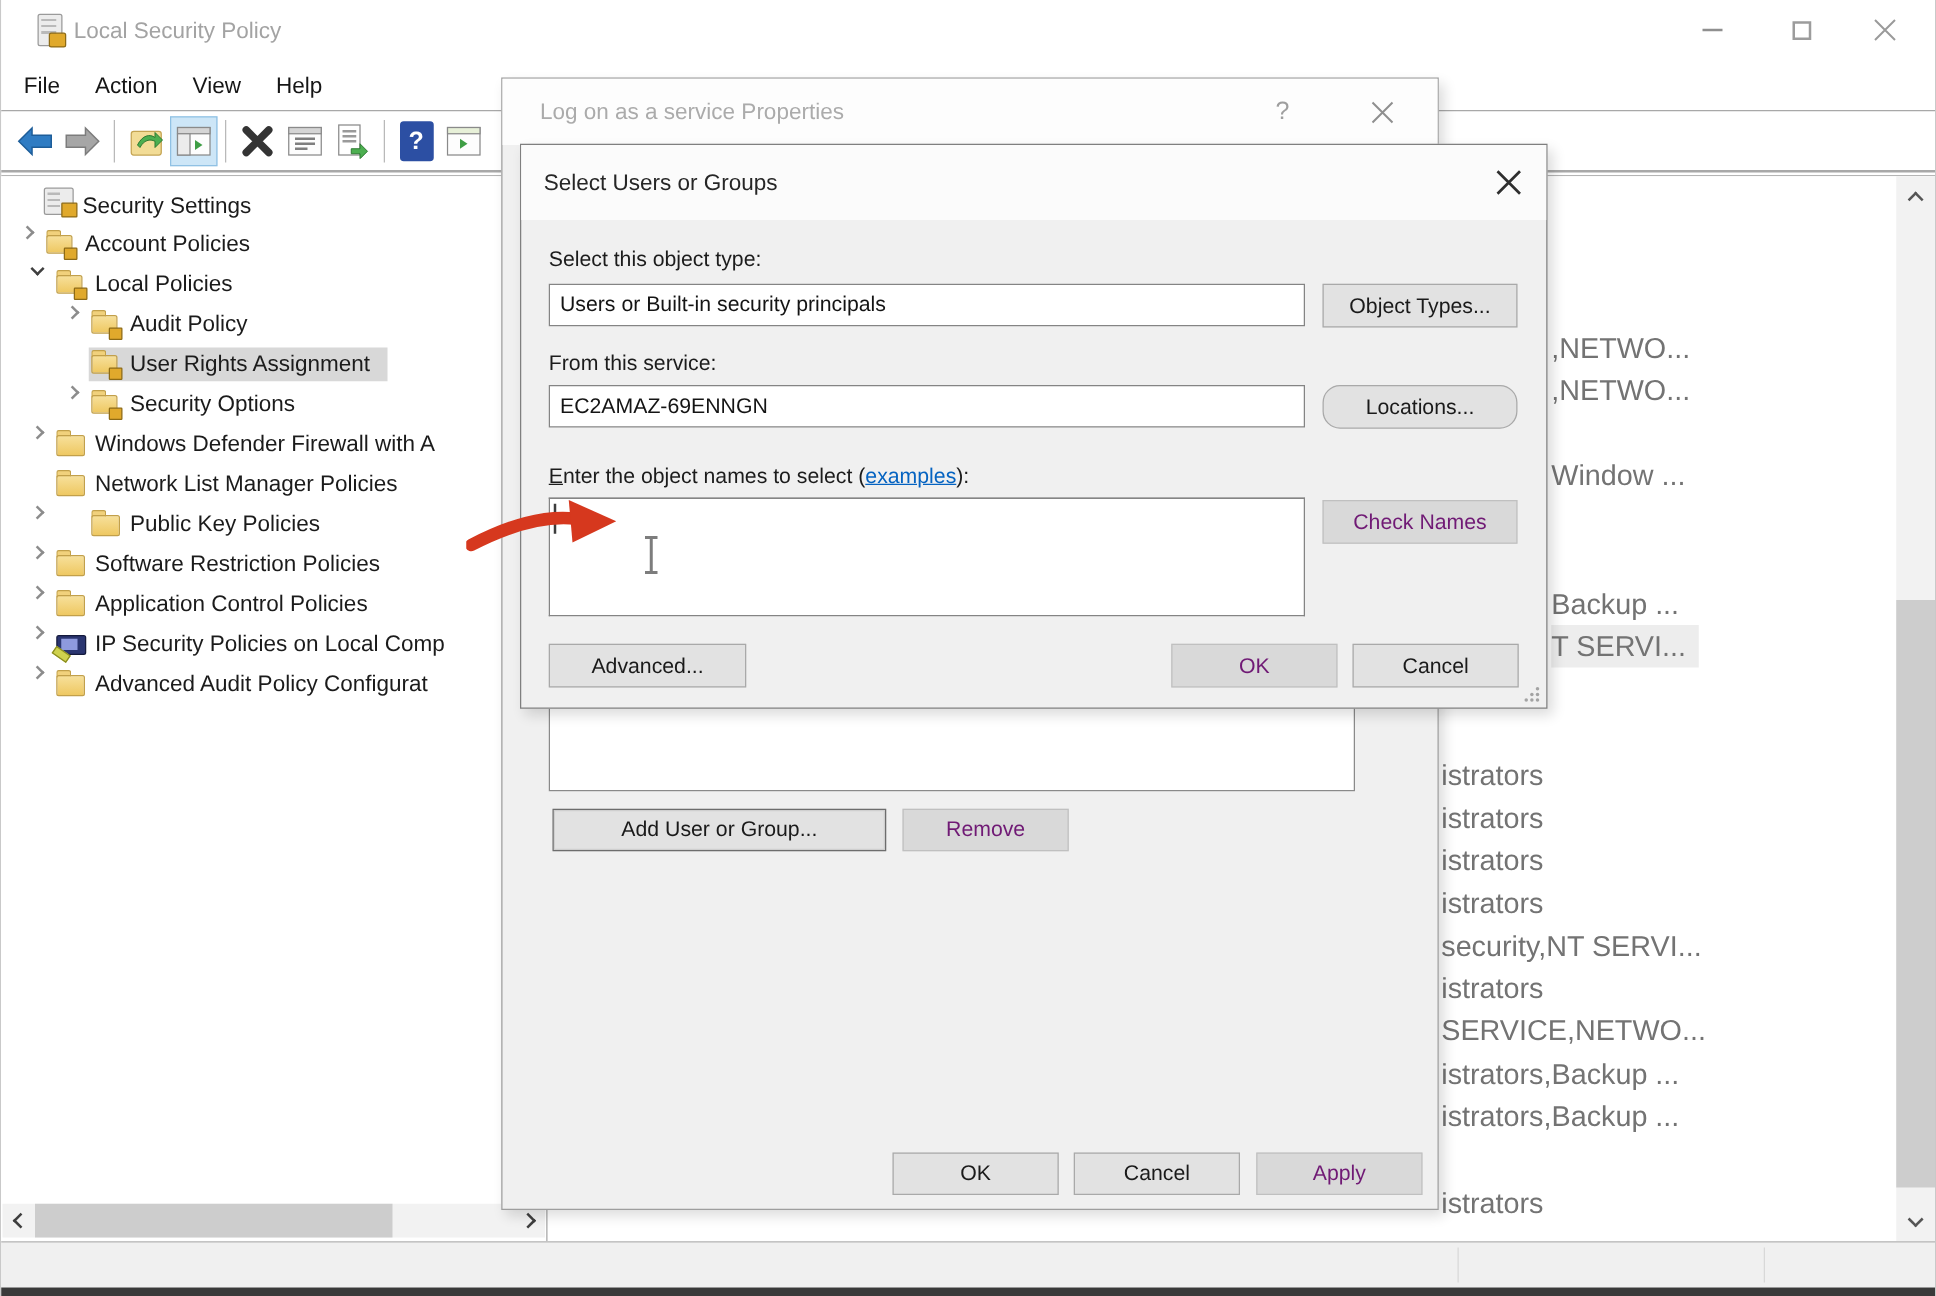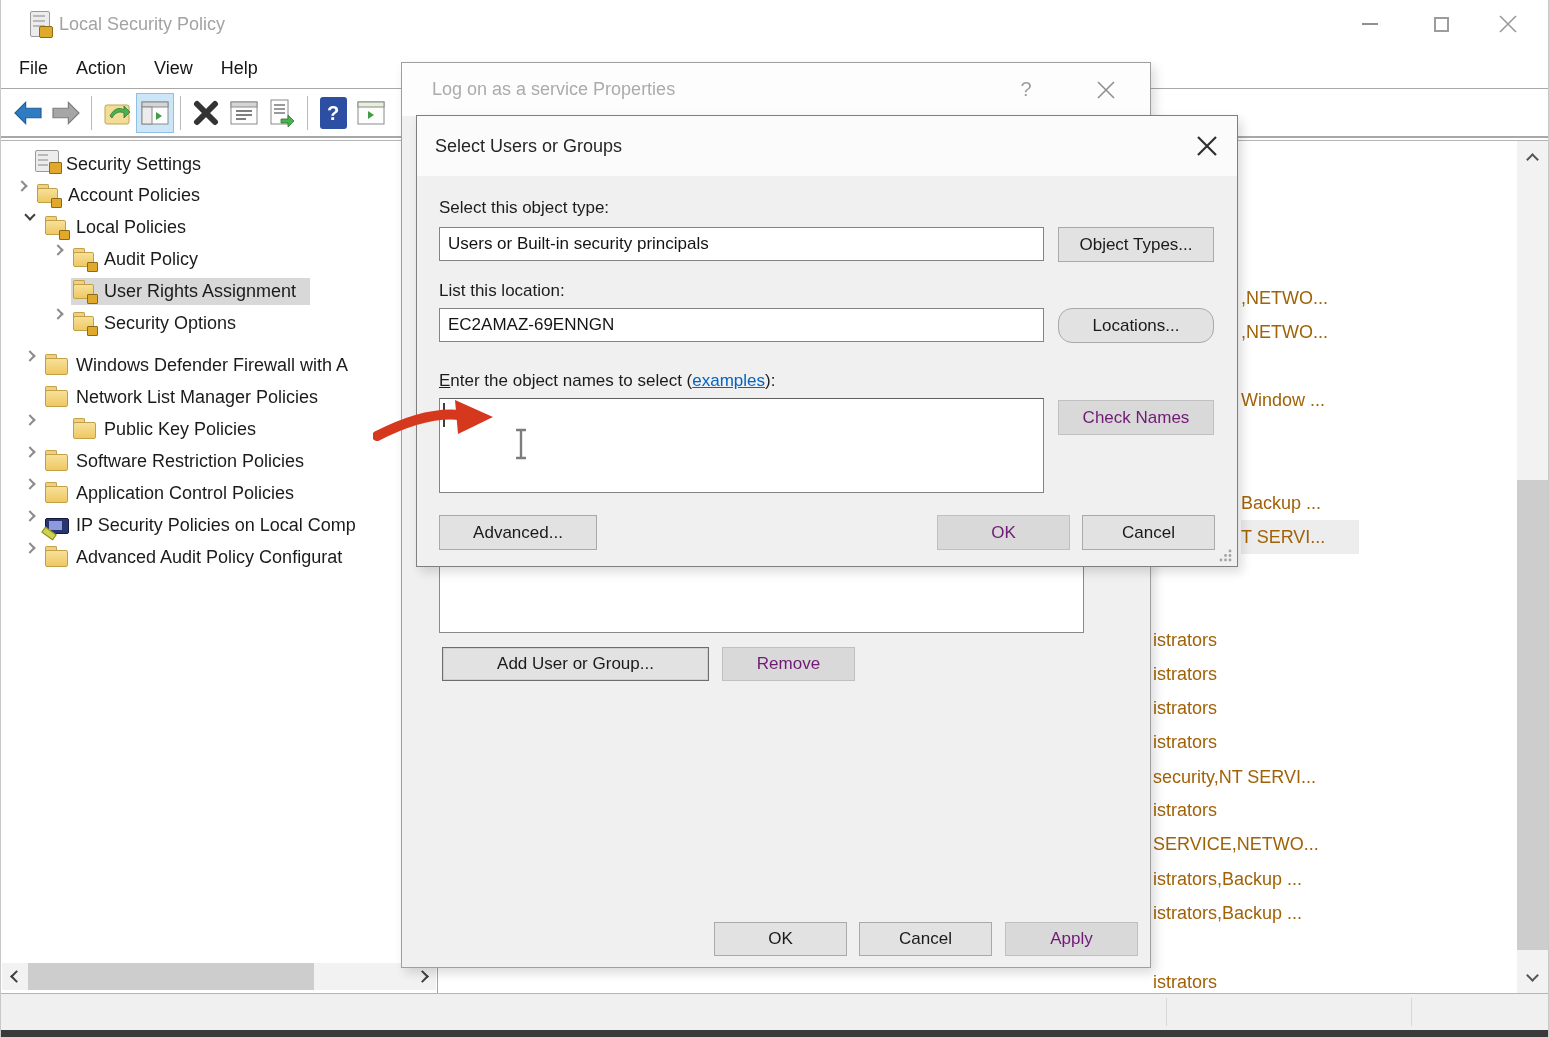--- a/index.html
+++ b/index.html
@@ -64,21 +64,21 @@
   .icon-root::before { content:""; position:absolute; left:2px; top:3px; width:10px; height:12px;
           background:repeating-linear-gradient(#b9b9b9 0 2px, transparent 2px 5px); }
   .icon-root::after { content:""; position:absolute; right:-4px; bottom:-3px; width:11px; height:10px;
           background:#e0a92c; border:1px solid #8d6a14; border-radius:1px; }
   .icon-computer { width:21px; height:16px; background:#2a3570; border:1px solid #141a3c; border-radius:2px; top:0; }
   .icon-computer::before { content:""; position:absolute; left:3px; top:2px; width:13px; height:9px; background:#8e9ade; }
   .icon-computer::after { content:""; position:absolute; left:-4px; bottom:-4px; width:12px; height:5px;
           background:#cfd24e; border:1px solid #8a8c20; transform:rotate(35deg); }
 
   
-  .lrow { position:absolute; height:34px; line-height:34px; font-size:18px; white-space:nowrap; color:#a16207; z-index:1;margin-top:20px; }
+  .lrow { position:absolute; height:34px; line-height:34px; font-size:23px; white-space:nowrap; color:#737373; z-index:1; }
   .lrow.selected { background:#ededed; width:118px; }
 
   
   #vscroll { position:absolute; right:0; top:0; width:31px; height:100%; background:#f2f2f2; }
   #vscroll .thumb { position:absolute; left:0; width:100%; top:339px; height:470px; background:#cdcdcd; }
   .scroll-arrow { position:absolute; width:100%; height:28px; display:flex; align-items:center; justify-content:center; }
   .sa-up   { top:2px; }  .sa-down { bottom:2px; }
   .sa-chev { width:9px; height:9px; border-right:2px solid #555; border-bottom:2px solid #555; display:block; }
   .sa-up .sa-chev { transform:rotate(-135deg); margin-top:5px; }
   .sa-down .sa-chev { transform:rotate(45deg); margin-bottom:4px; }
@@ -277,21 +277,21 @@
               <span class="chev"></span>
             </span>
             <span class="tinner">
               <span class="ticon icon-folder-lock">
                 <span class="body"></span>
                 <span class="lk"></span>
               </span>
               <span class="tlabel">Security Options</span>
             </span>
           </div>
-          <div class="trow" style="padding-left: 16px; margin-top: 10px;">
+          <div class="trow" style="padding-left: 16px;">
             <span class="chevslot">
               <span class="chev"></span>
             </span>
             <span class="tinner">
               <span class="ticon icon-folder"></span>
               <span class="tlabel">Windows Defender Firewall with A</span>
             </span>
           </div>
           <div class="trow" style="padding-left: 16px;">
             <span class="chevslot"></span>
@@ -421,21 +421,21 @@
           </svg>
       </div>
     </div>
 
     <div class="dlabel" style="left:22px; top:82px;">Select this object type:</div>
     <div class="field" style="left:22px; top:111px; width:605px; height:34px;">
       <span>Users or Built-in security principals</span>
     </div>
     <div class="btn" style="left:641px; top:111px; width:156px; height:35px;">Object Types...</div>
 
-    <div class="dlabel" style="left:22px; top:165px;">List this location:</div>
+    <div class="dlabel" style="left:22px; top:165px;">From this service:</div>
     <div class="field" style="left:22px; top:192px; width:605px; height:34px;">
       <span>EC2AMAZ-69ENNGN</span>
     </div>
     <div class="btn" style="left:641px; top:192px; width:156px; height:35px;border-radius:14px;">Locations...</div>
 
     <div class="dlabel" style="left:22px; top:255px;">
       <span class="accel">E</span><span>nter the object names to select (</span><span class="linktext">examples</span><span>):</span>
     </div>
     <div class="field" style="left:22px; top:282px; width:605px; height:95px; border-top-color:#5e5e5e; align-items:flex-start;">
       <span class="caret"></span>

